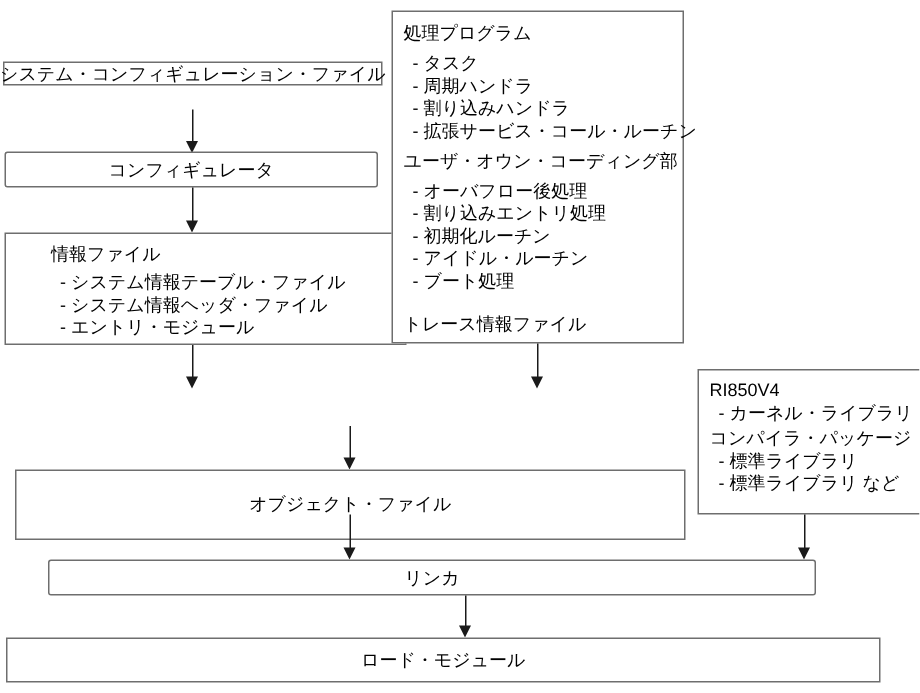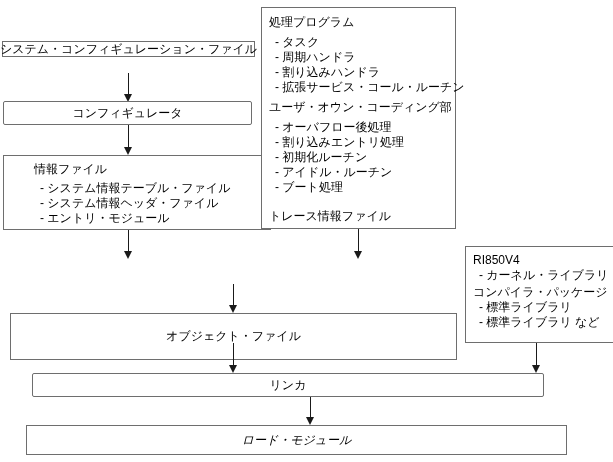--- a/index.html
+++ b/index.html
@@ -147,17 +147,17 @@
 
   <div class="box round center" style="left:12px; top:373px; width:512px; height:24px;margin-left:20px;">
     <span>リンカ</span>
   </div>
 
   <div class="arrow" style="left:306px; top:397px; height:28px;">
     <div class="line"></div>
     <div class="head"></div>
   </div>
 
-  <div class="box center" style="left:26px; top:425px; width:541px; height:30px;font-style:italic;">
+  <div class="box center" style="left:4px; top:425px; width:583px; height:30px;">
     <span>ロード・モジュール</span>
   </div>
 
 </div>
 
 </body></html>

